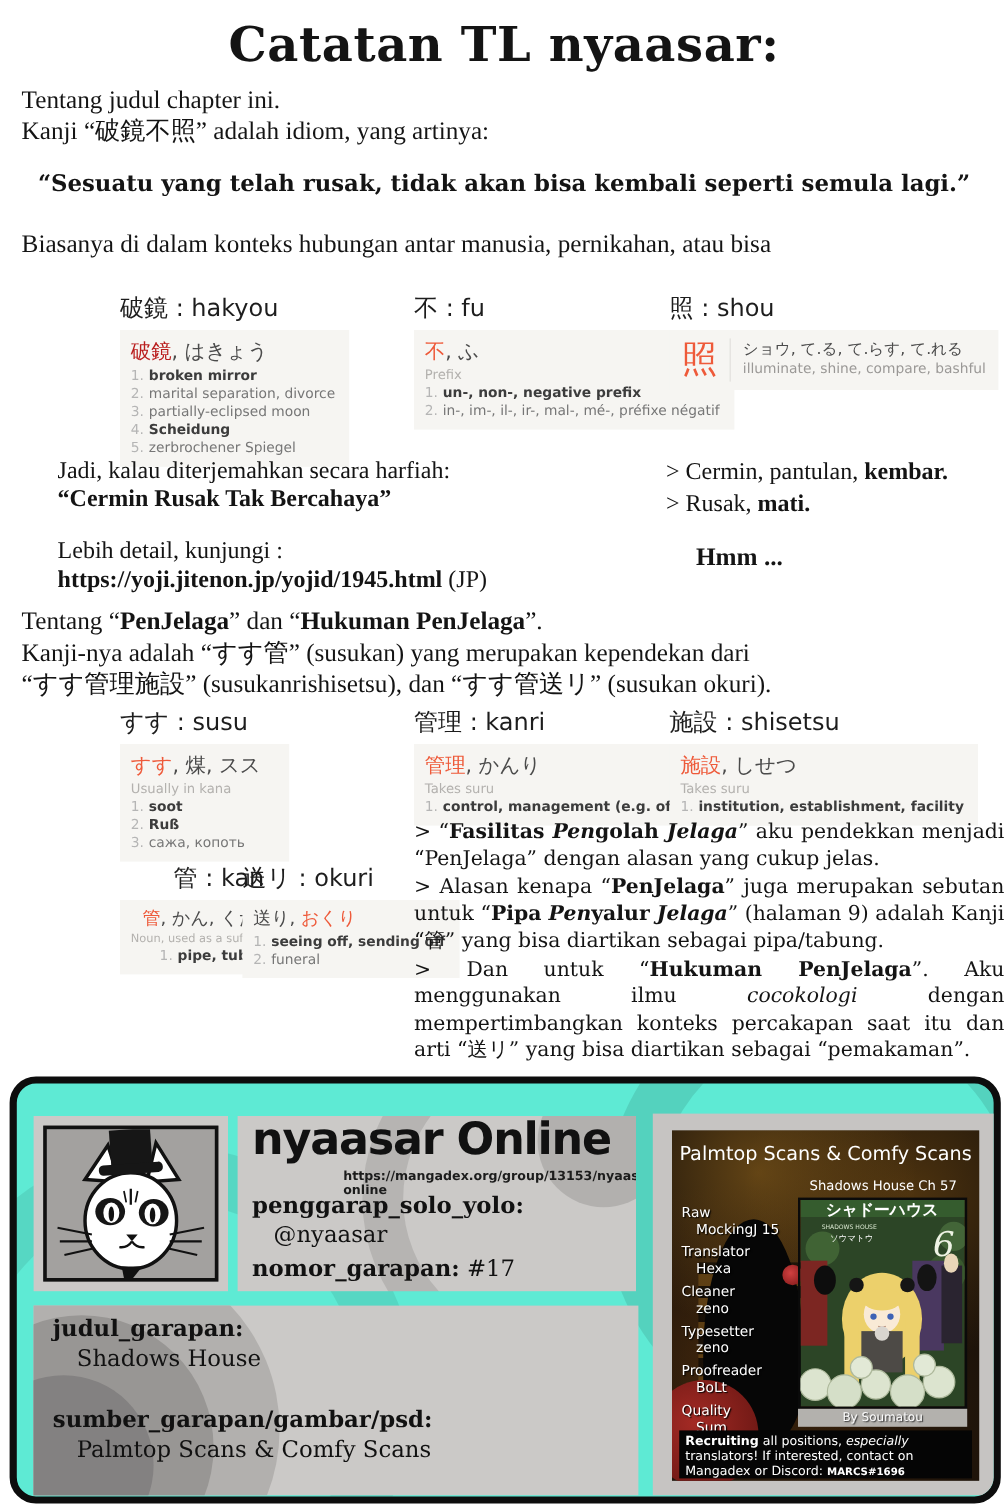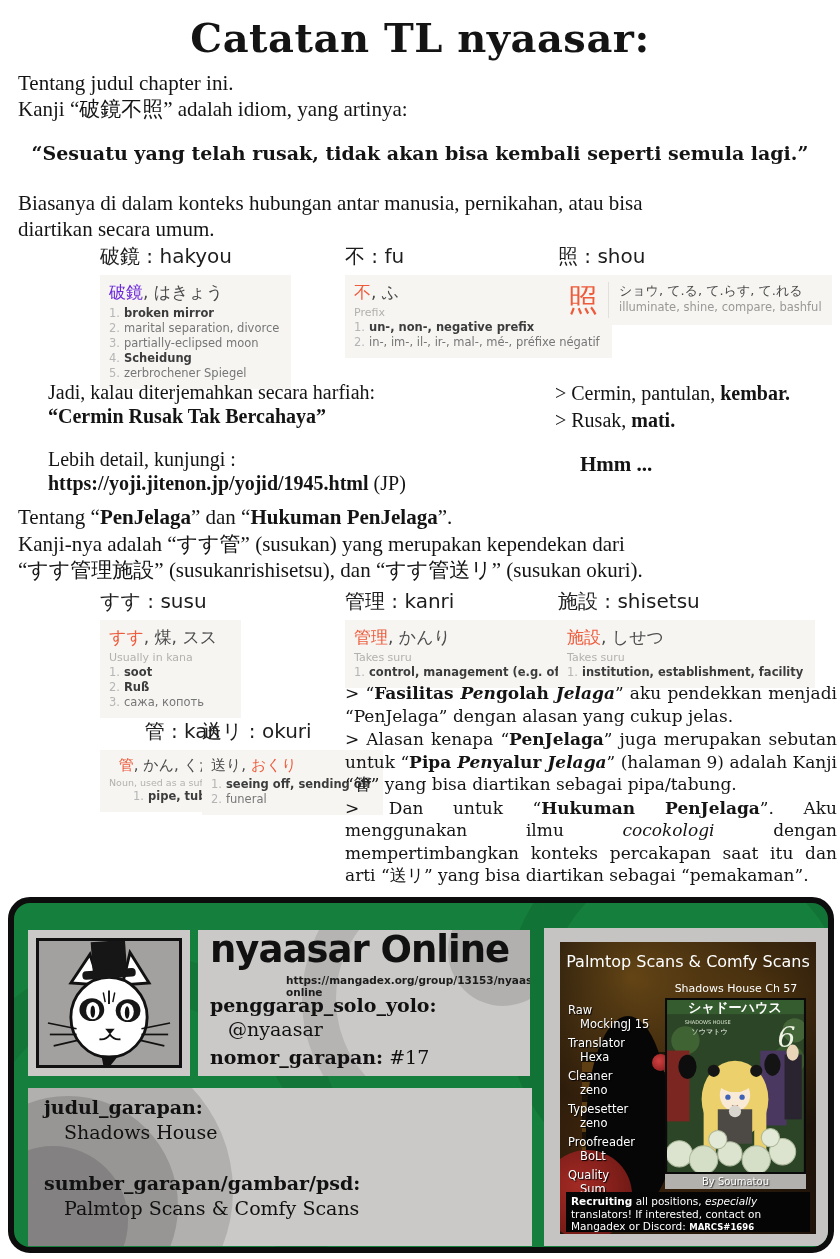--- a/index.html
+++ b/index.html
@@ -29,21 +29,21 @@
         margin-right:10px;}
   .kread{font-size:13px;color:#4b4b4b;white-space:nowrap;}
   .kmean{font-size:11.5px;color:#9a9896;white-space:nowrap;}
 
   
   .bullets{left:345px;top:682px;width:492px;font-family:"DejaVu Serif",serif;
            font-size:17px;line-height:22.5px;text-align:justify;}
   .bullets p{margin:0 0 1px 0;}
 
   
-  .panel{left:8px;top:897px;width:826px;height:356px;background:#15803d;border:6px solid #0d0d0d;
+  .panel{left:8px;top:897px;width:826px;height:356px;background:#5eead4;border:6px solid #0d0d0d;
          border-radius:22px;box-sizing:border-box;overflow:hidden;}
   .ring{position:absolute;border-radius:50%;}
   .lightbox{position:absolute;background:#cbc9c7;overflow:hidden;}
   .logoframe{left:14px;top:27px;width:162px;height:146px;}
   .logoinner{position:absolute;inset:8px;border:3px solid #111;background:#a3a19f;}
   .infobox{left:184px;top:27px;width:332px;height:146px;}
   .grouptitle{position:absolute;left:12px;top:-2px;font-family:"DejaVu Sans",sans-serif;
               font-weight:bold;font-size:37px;letter-spacing:-1px;color:#111;}
   .groupurl{position:absolute;left:88px;top:44px;font-family:"DejaVu Sans",sans-serif;
             font-weight:bold;font-size:10.5px;color:#1c1c1c;}
@@ -86,27 +86,26 @@
 
 <div class="abs body21" style="left:18px;top:70px;">
   <div>Tentang judul chapter ini.</div>
   <div>Kanji “破鏡不照” adalah idiom, yang artinya:</div>
 </div>
 
 <div class="abs quote">“Sesuatu yang telah rusak, tidak akan bisa kembali seperti semula lagi.”</div>
 
 <div class="abs body21" style="left:18px;top:190px;">
   <div>Biasanya di dalam konteks hubungan antar manusia, pernikahan, atau bisa</div>
-  <div>diartikan secara umum.</div>
 </div>
 
 <div class="dcard" style="left:100px;top:243px;">
   <div class="dh">破鏡 : hakyou</div>
   <div class="db">
-    <div class="dw"><span style="color: #6d28d9;">破鏡</span><span>, はきょう</span></div>
+    <div class="dw"><span style="color: #b91c1c;">破鏡</span><span>, はきょう</span></div>
     <div>
         <div class="ds"><span class="dn">1.</span><span class="dt b">broken mirror</span></div>
         <div class="ds"><span class="dn">2.</span><span class="dt">marital separation, divorce</span></div>
         <div class="ds"><span class="dn">3.</span><span class="dt">partially-eclipsed moon</span></div>
         <div class="ds"><span class="dn">4.</span><span class="dt b">Scheidung</span></div>
         <div class="ds"><span class="dn">5.</span><span class="dt">zerbrochener Spiegel</span></div>
       </div>
   </div>
 </div>
 

